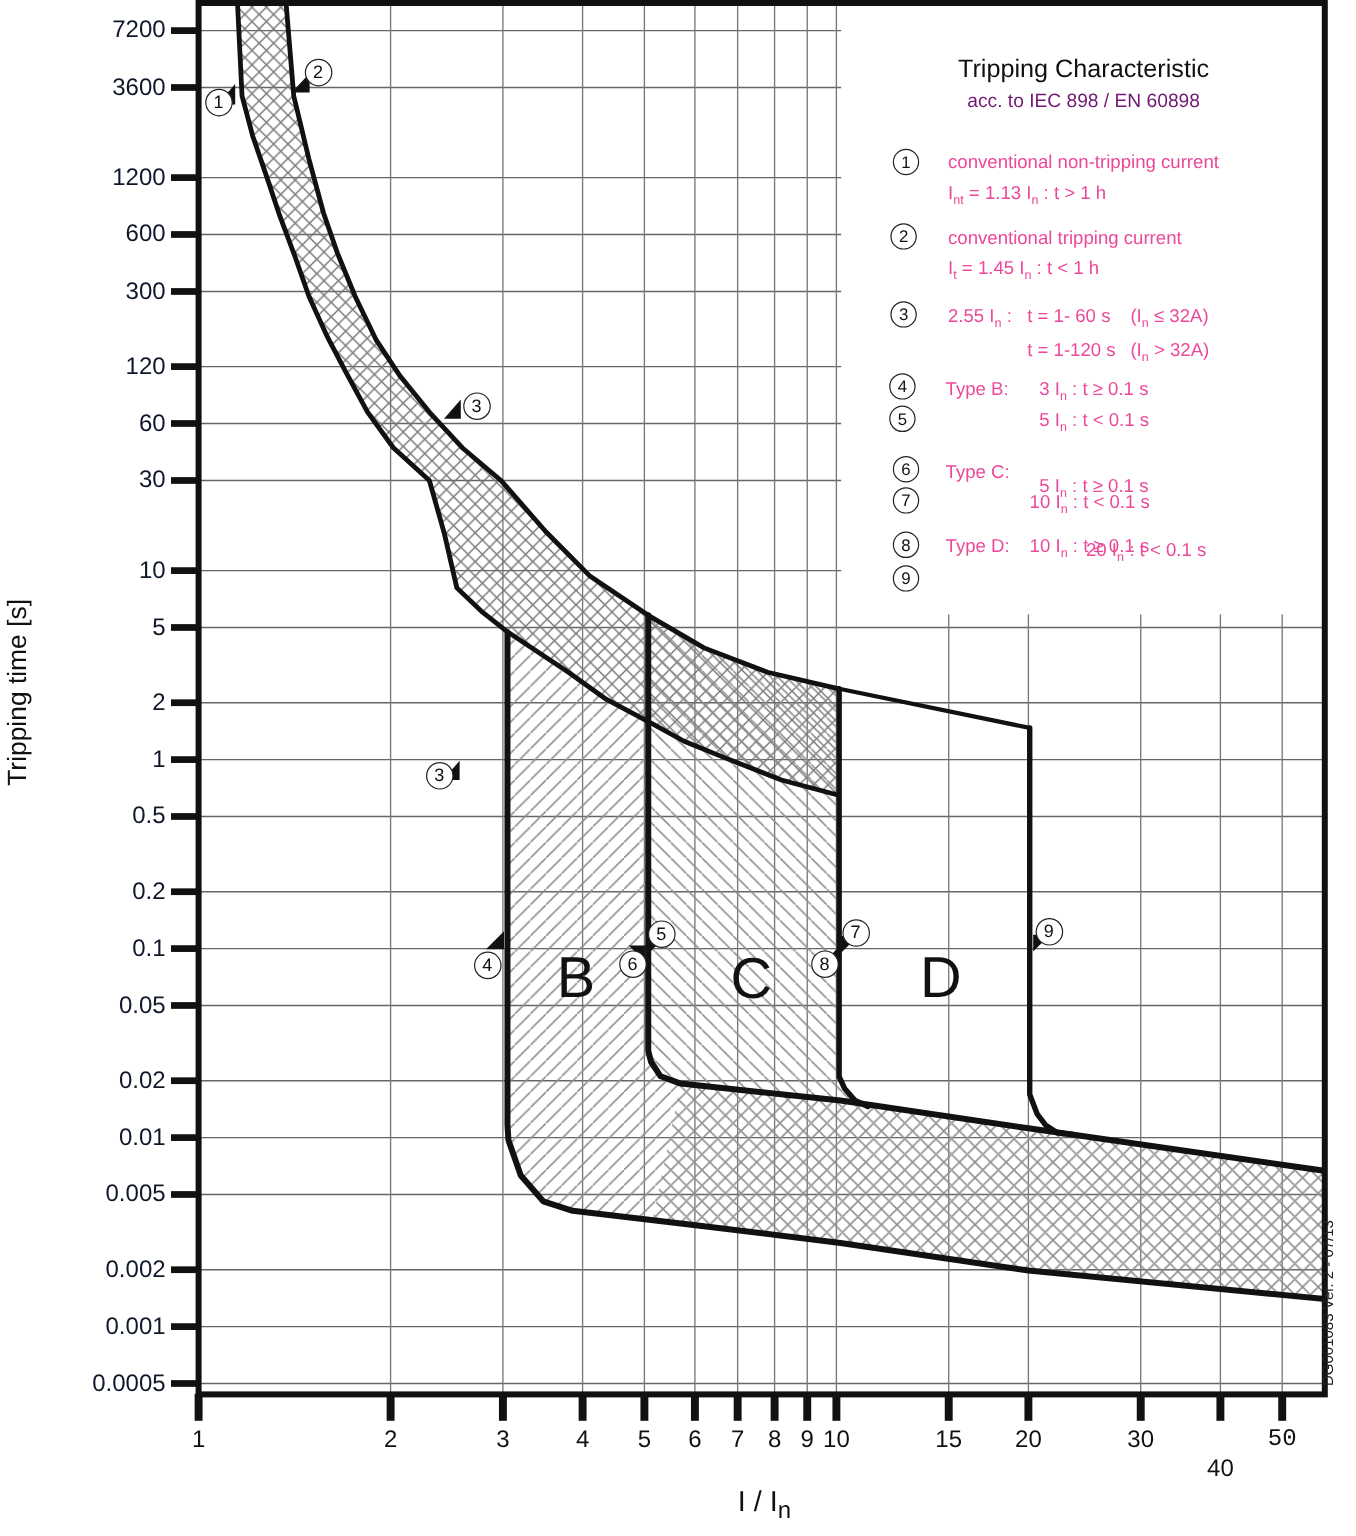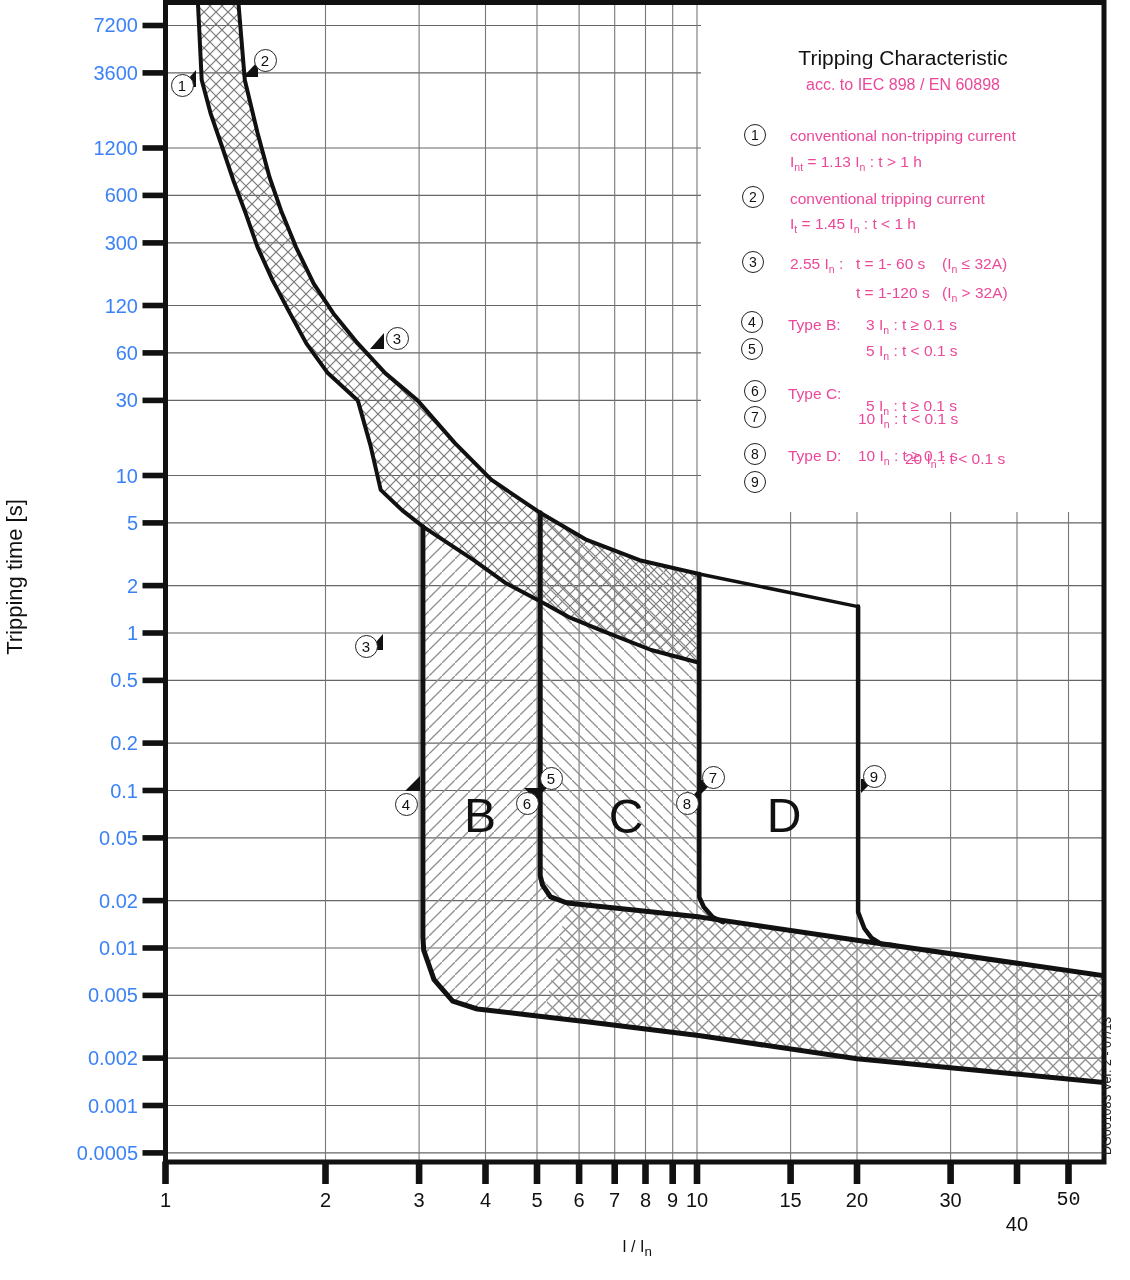--- a/index.html
+++ b/index.html
@@ -1,33 +1,33 @@
 <!DOCTYPE html>
 <html><head>
 <meta charset="utf-8">
 <style>
   html,body{margin:0;padding:0;background:#fff;}
   body{font-family:"Liberation Sans","DejaVu Sans",sans-serif;color:#111;}
   #stage{position:relative;width:1130px;height:1280px;background:#fff;overflow:hidden;}
   #chart-svg{position:absolute;left:0;top:0;}
   .overlay{position:absolute;left:0;top:0;width:1130px;height:1280px;pointer-events:none;}
-  .ylab{position:absolute;width:118px;left:20px;text-align:right;font-size:20px;line-height:24px;color:#3b82f6;}
+  .ylab{position:absolute;width:118px;left:20px;text-align:right;font-size:20px;line-height:24px;color:#0f172a;}
   .xlab{position:absolute;width:80px;text-align:center;top:1188px;font-size:20px;line-height:24px;color:#111;}
   .mcircle{position:absolute;width:23px;height:23px;border:1.7px solid #222;border-radius:50%;
            background:#fff;text-align:center;font-size:15px;line-height:21px;box-sizing:border-box;}
   .lcircle{position:absolute;width:22px;height:22px;border:1.4px solid #222;border-radius:50%;
            background:#fff;text-align:center;font-size:14px;line-height:20px;box-sizing:border-box;}
   .ltext{position:absolute;font-size:15.5px;line-height:19px;white-space:nowrap;color:#ec4899;}
   .ltext sub,.axis-title sub{font-size:10.5px;text-align:right;}
   .zone{position:absolute;width:80px;text-align:center;font-size:48px;line-height:50px;color:#111;}
   .legend-title{position:absolute;left:703px;top:46px;width:400px;text-align:center;font-size:21px;color:#111;}
-  .legend-subtitle{position:absolute;left:703px;top:76px;width:400px;text-align:center;font-size:16px;color:#ec4899;}
+  .legend-subtitle{position:absolute;left:703px;top:76px;width:400px;text-align:center;font-size:16px;color:#701a75;}
   .y-axis-title{position:absolute;left:2px;top:692px;width:230px;transform-origin:0 0;transform:rotate(-90deg);
                 text-align:center;font-size:22px;color:#111;}
-  .x-axis-title{position:absolute;left:592px;top:1238px;width:90px;text-align:center;font-size:16px;color:#111;}
+  .x-axis-title{position:absolute;left:592px;top:1238px;width:90px;text-align:center;font-size:24px;color:#111;}
   .side-note{position:absolute;left:1100px;top:1155px;width:200px;transform-origin:0 0;transform:rotate(-90deg);
              font-size:12.5px;color:#222;white-space:nowrap;}
 </style>
 </head>
 <body>
 
 <div id="stage">
 
   <svg id="chart-svg" width="1130" height="1280" viewBox="0 0 1130 1280">
     <defs>

